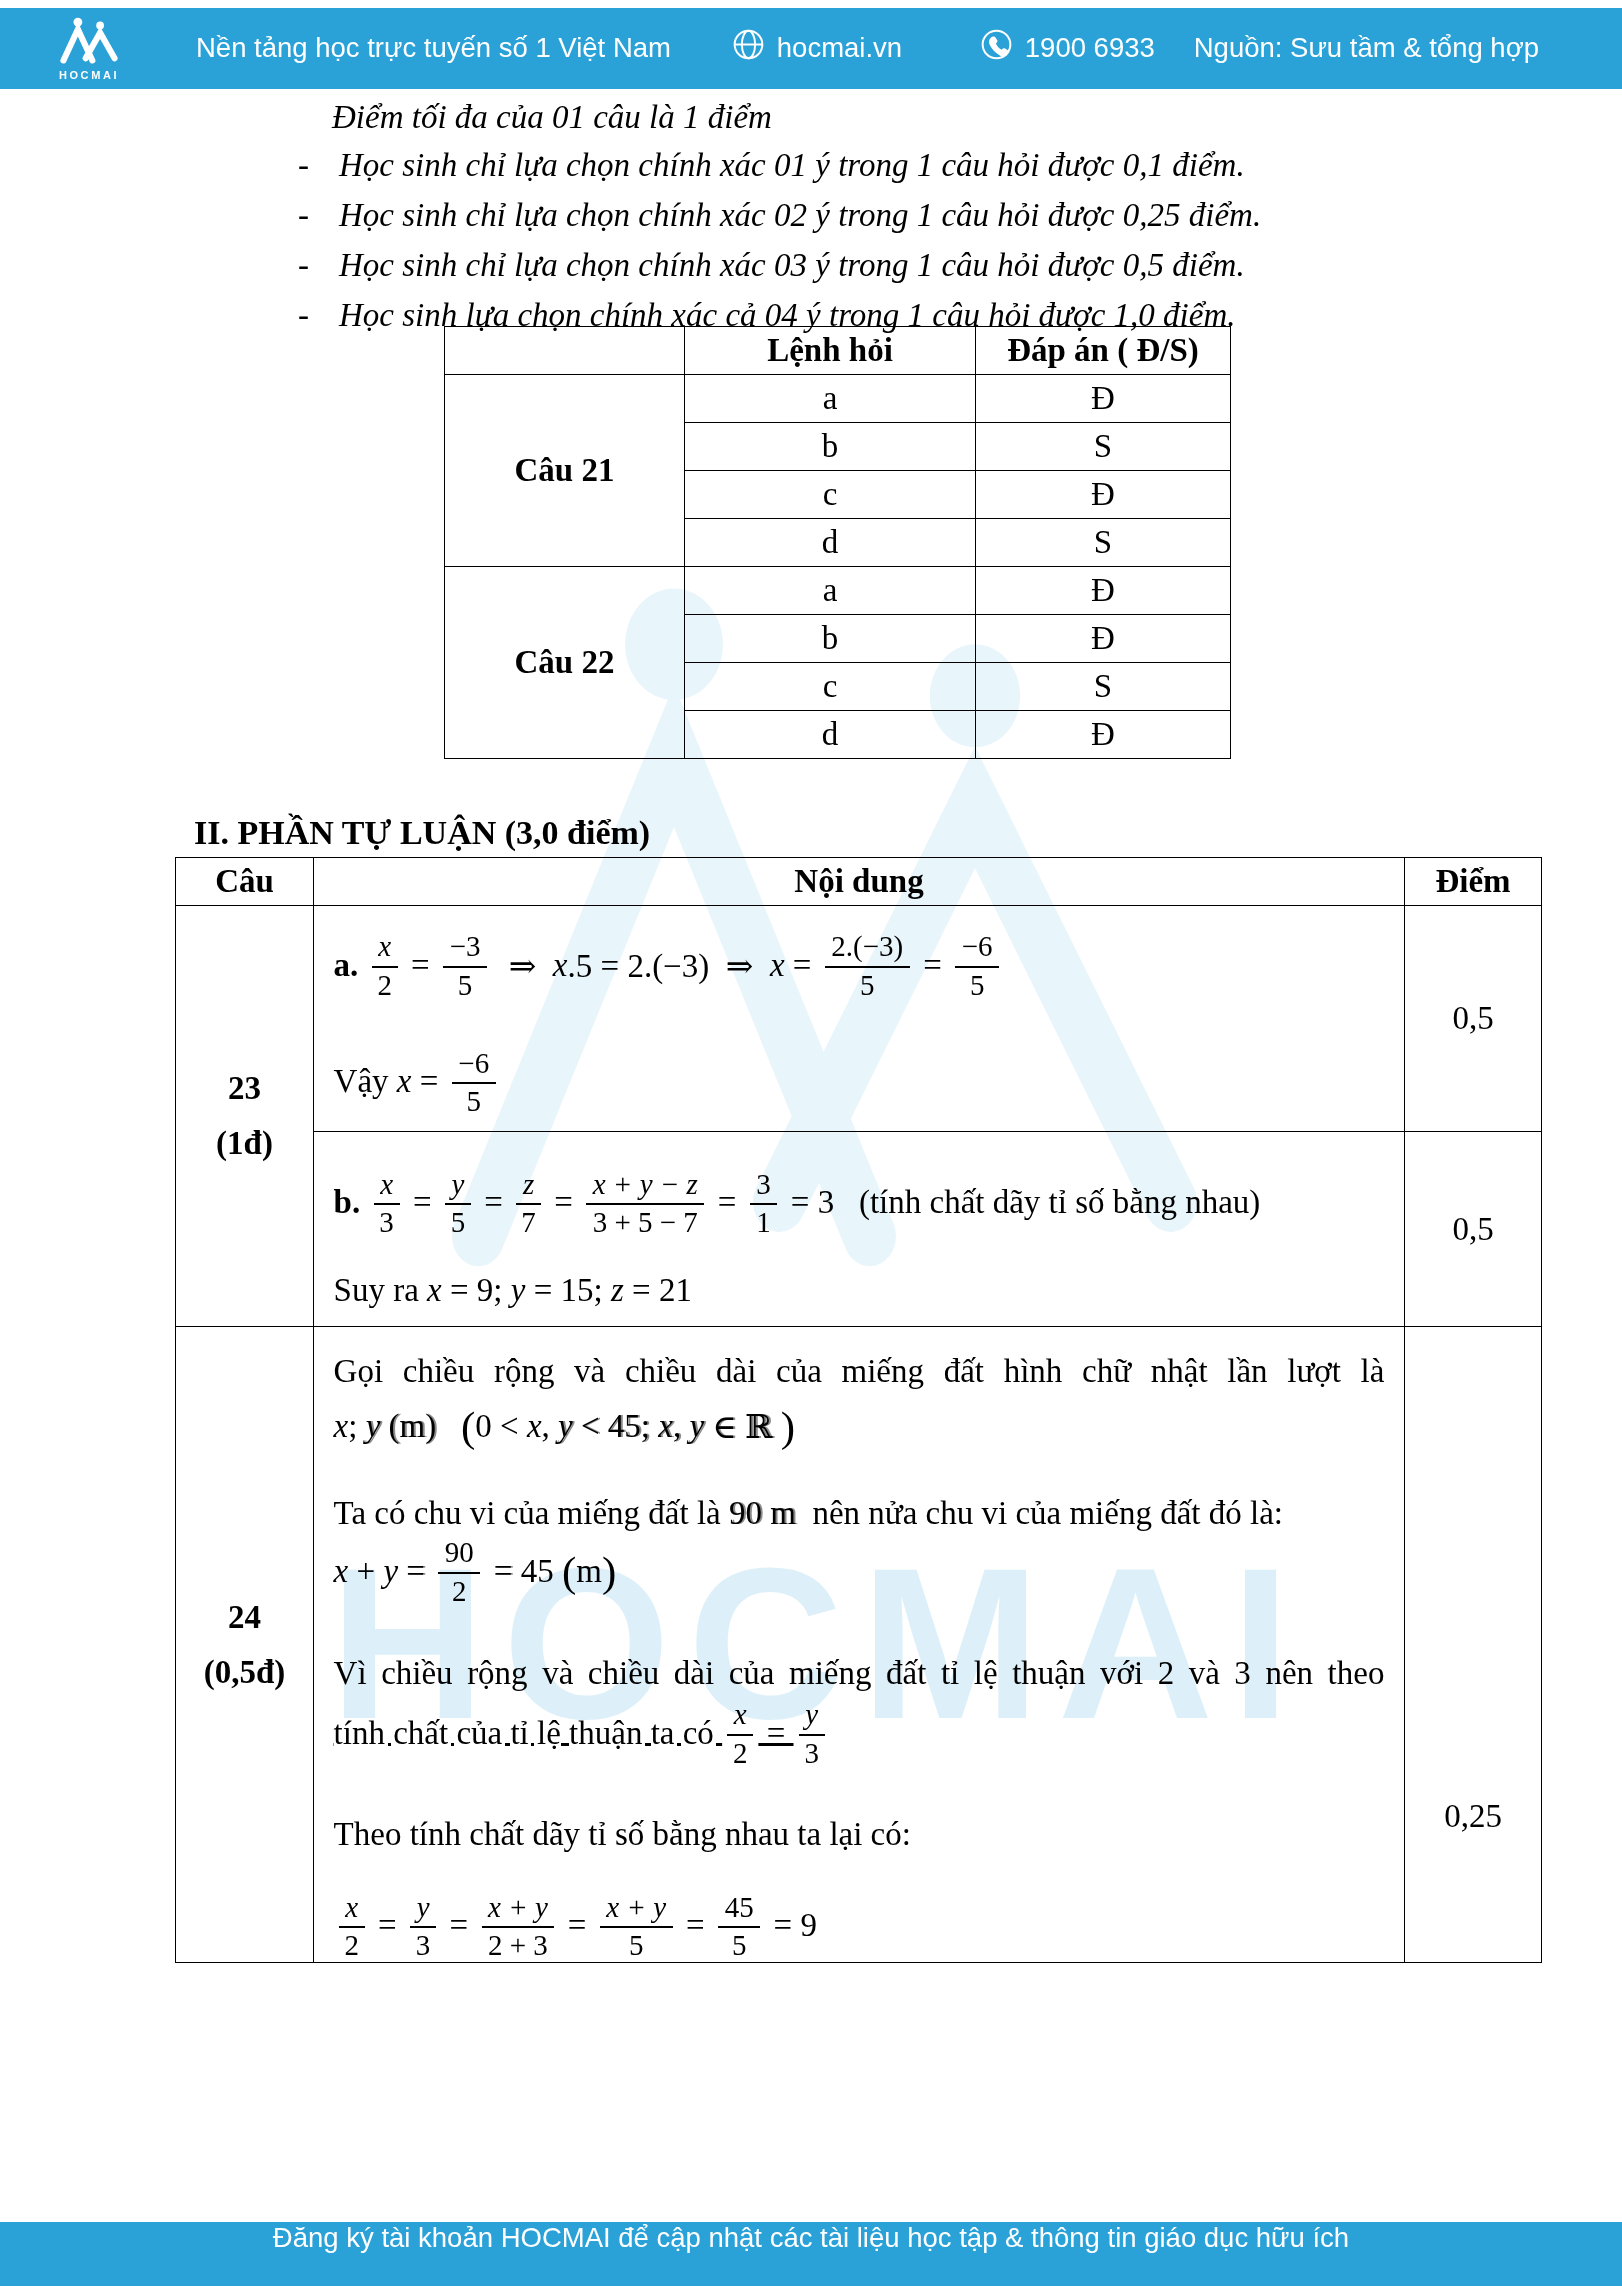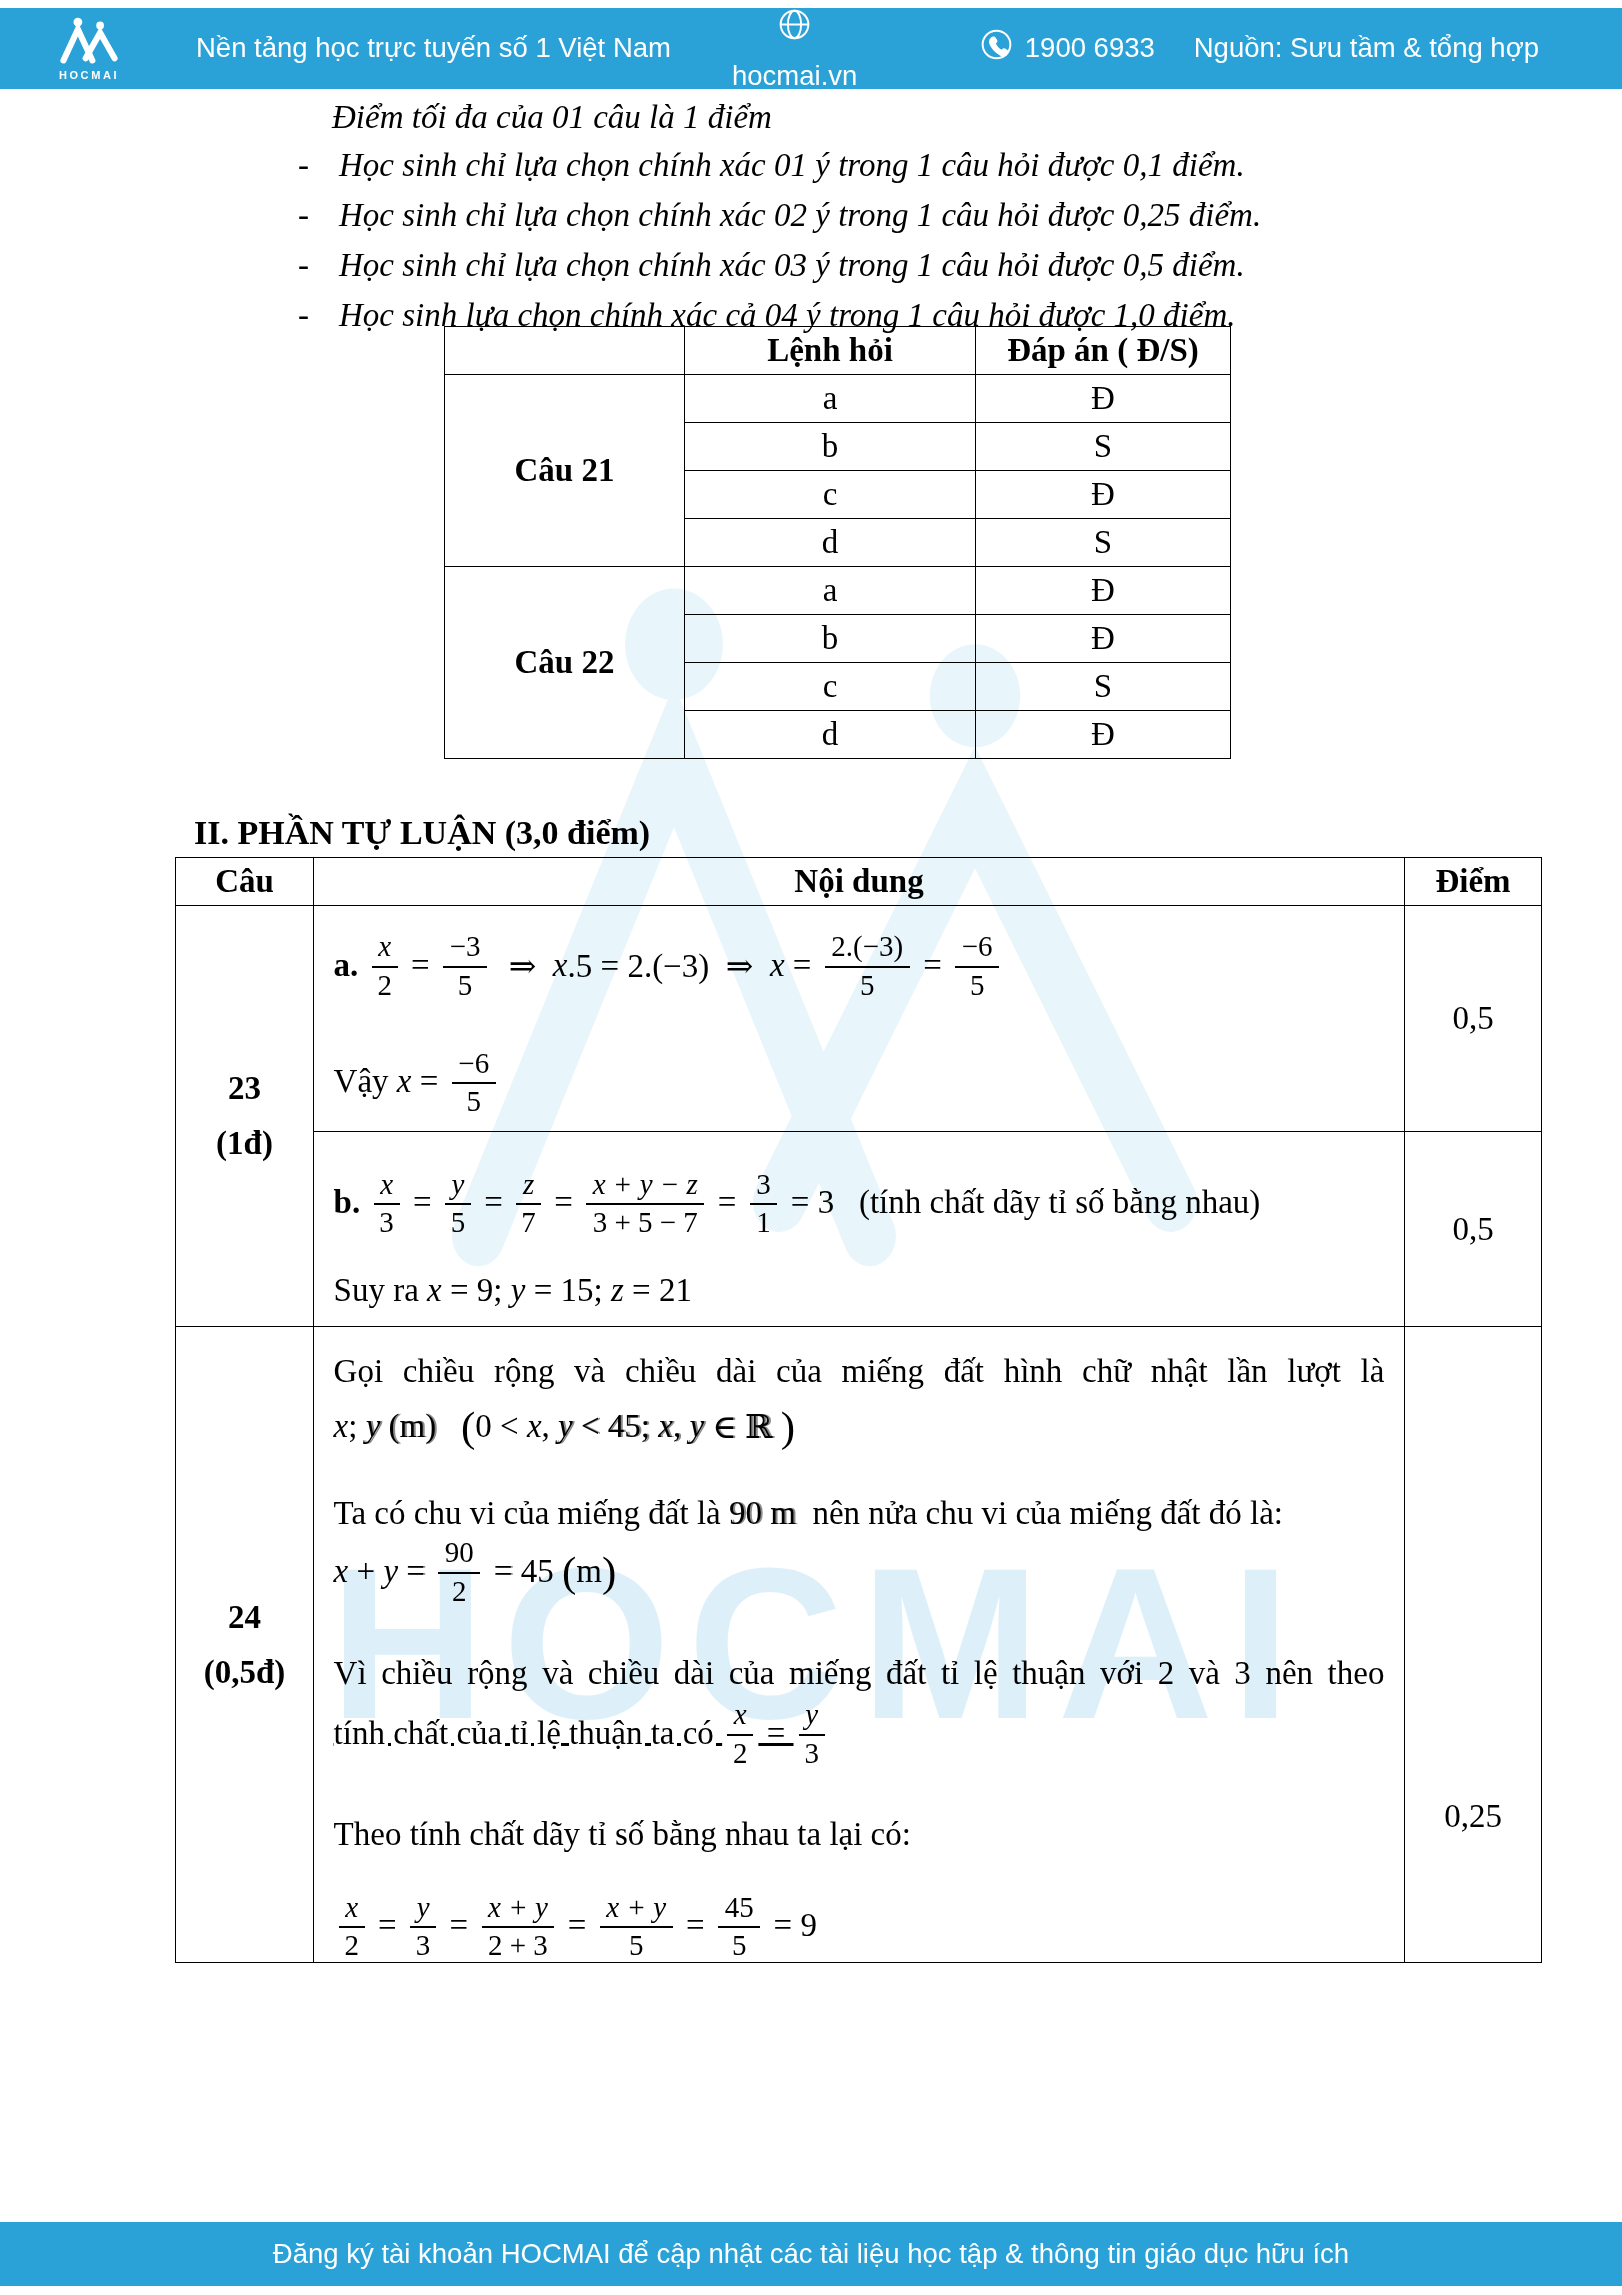--- a/index.html
+++ b/index.html
@@ -12,27 +12,27 @@
   
   .topbar {
     position:absolute; top:7.9px; left:0; right:0; height:81px;
     background:#2aa2d8; z-index:3;
     font-family:"Liberation Sans","DejaVu Sans",sans-serif; color:#fff;
   }
   .topbar .hitem { position:absolute; top:0; height:81px; display:flex; align-items:center; gap:11.8px; }
   .logo-wrap { left:55px; flex-direction:column; justify-content:center; gap:1.3px; display:flex; position:absolute; top:0; height:81px; align-items:center; }
   .logo-txt { font-size:11px; font-weight:bold; letter-spacing:2.6px; }
   .tagline { left:196px; font-size:27.5px; font-weight:500; }
-  .site { left:732px; font-size:27.5px;flex-direction:column; }
+  .site { left:732px; font-size:27.5px; }
   .phone { left:980px; font-size:27.5px; }
   .source { right:83px; font-size:27.5px; }
 
   .bottombar {
     position:absolute; top:2222px; left:0; right:0; height:64px;
-    background:#2aa2d8; z-index:3; display:flex; align-items:center; justify-content:center;
+    background:#2aa2d8; z-index:3; display:flex; justify-content:center;
     font-family:"Liberation Sans","DejaVu Sans",sans-serif; color:#fff; font-size:27.5px;
   }
 
   
   .wm-logo { position:absolute; left:373px; top:550px; z-index:0; opacity:0.10; }
   .wm-text {
     position:absolute; left:164px; top:1519px; width:1309px; z-index:0;
     font-family:"Liberation Sans","DejaVu Sans",sans-serif;
     font-size:216px; font-weight:bold; letter-spacing:17px;
     color:rgba(43,164,219,0.16); text-align:center; white-space:nowrap;

